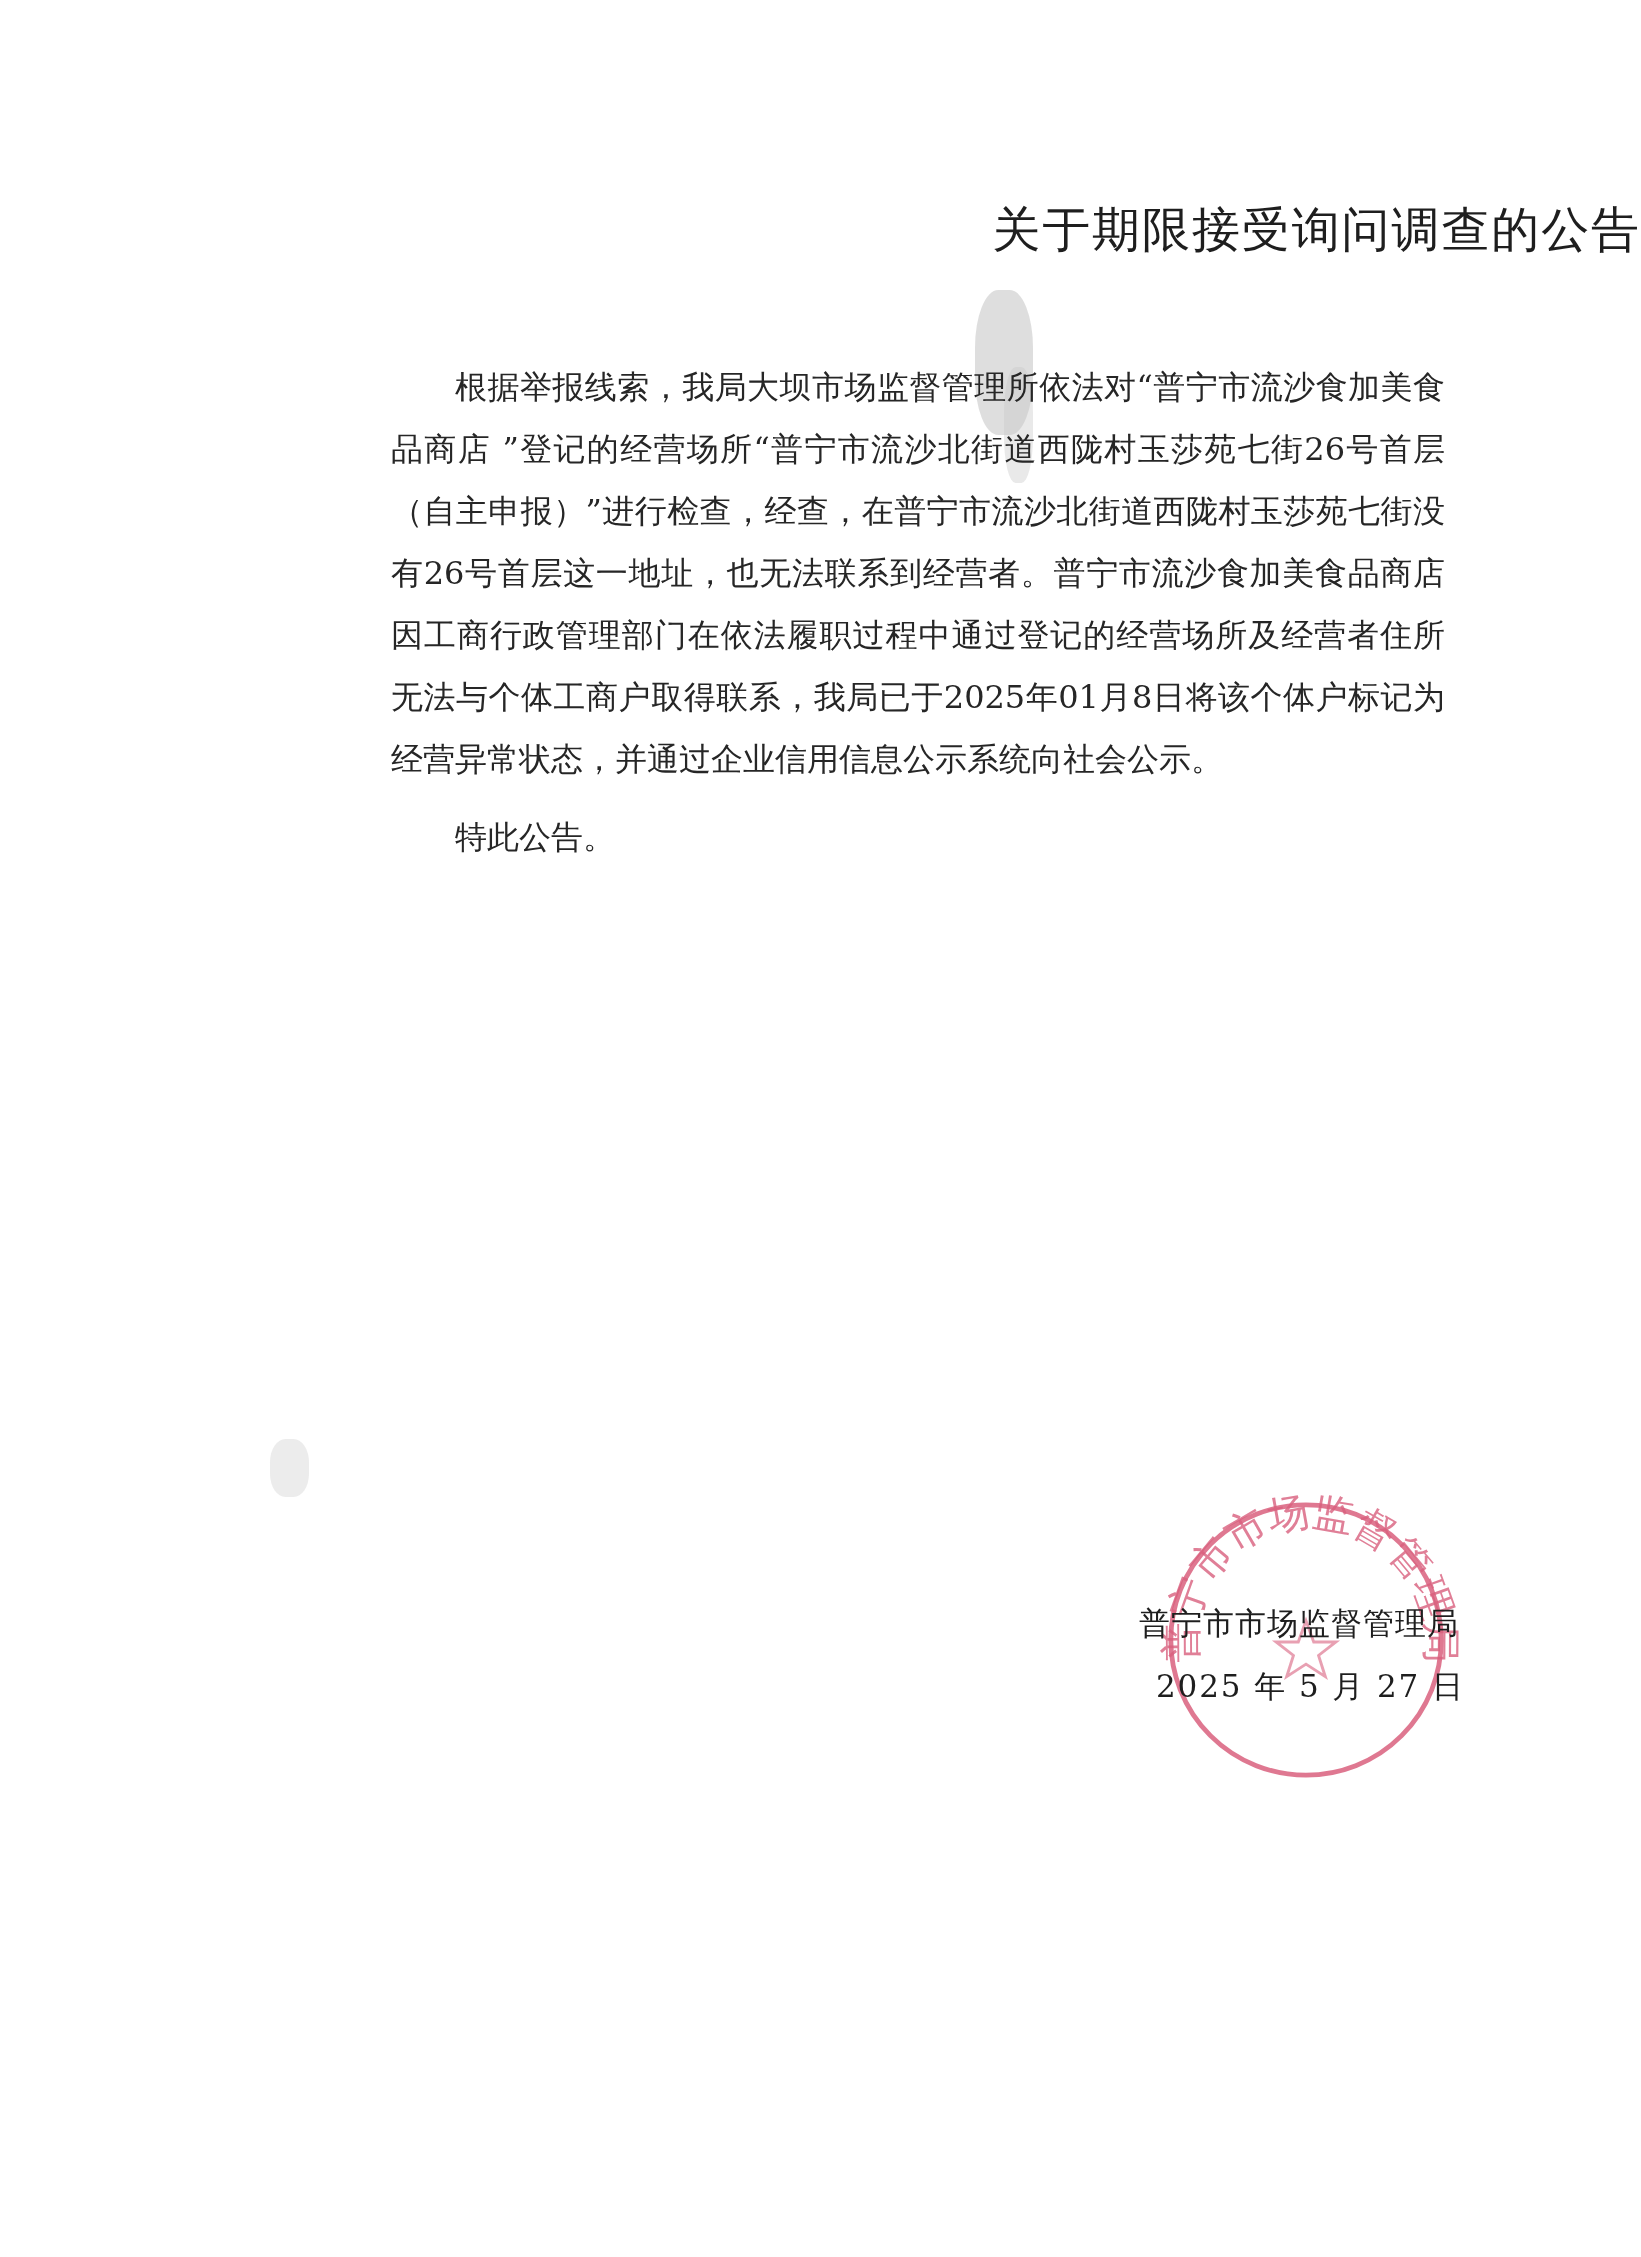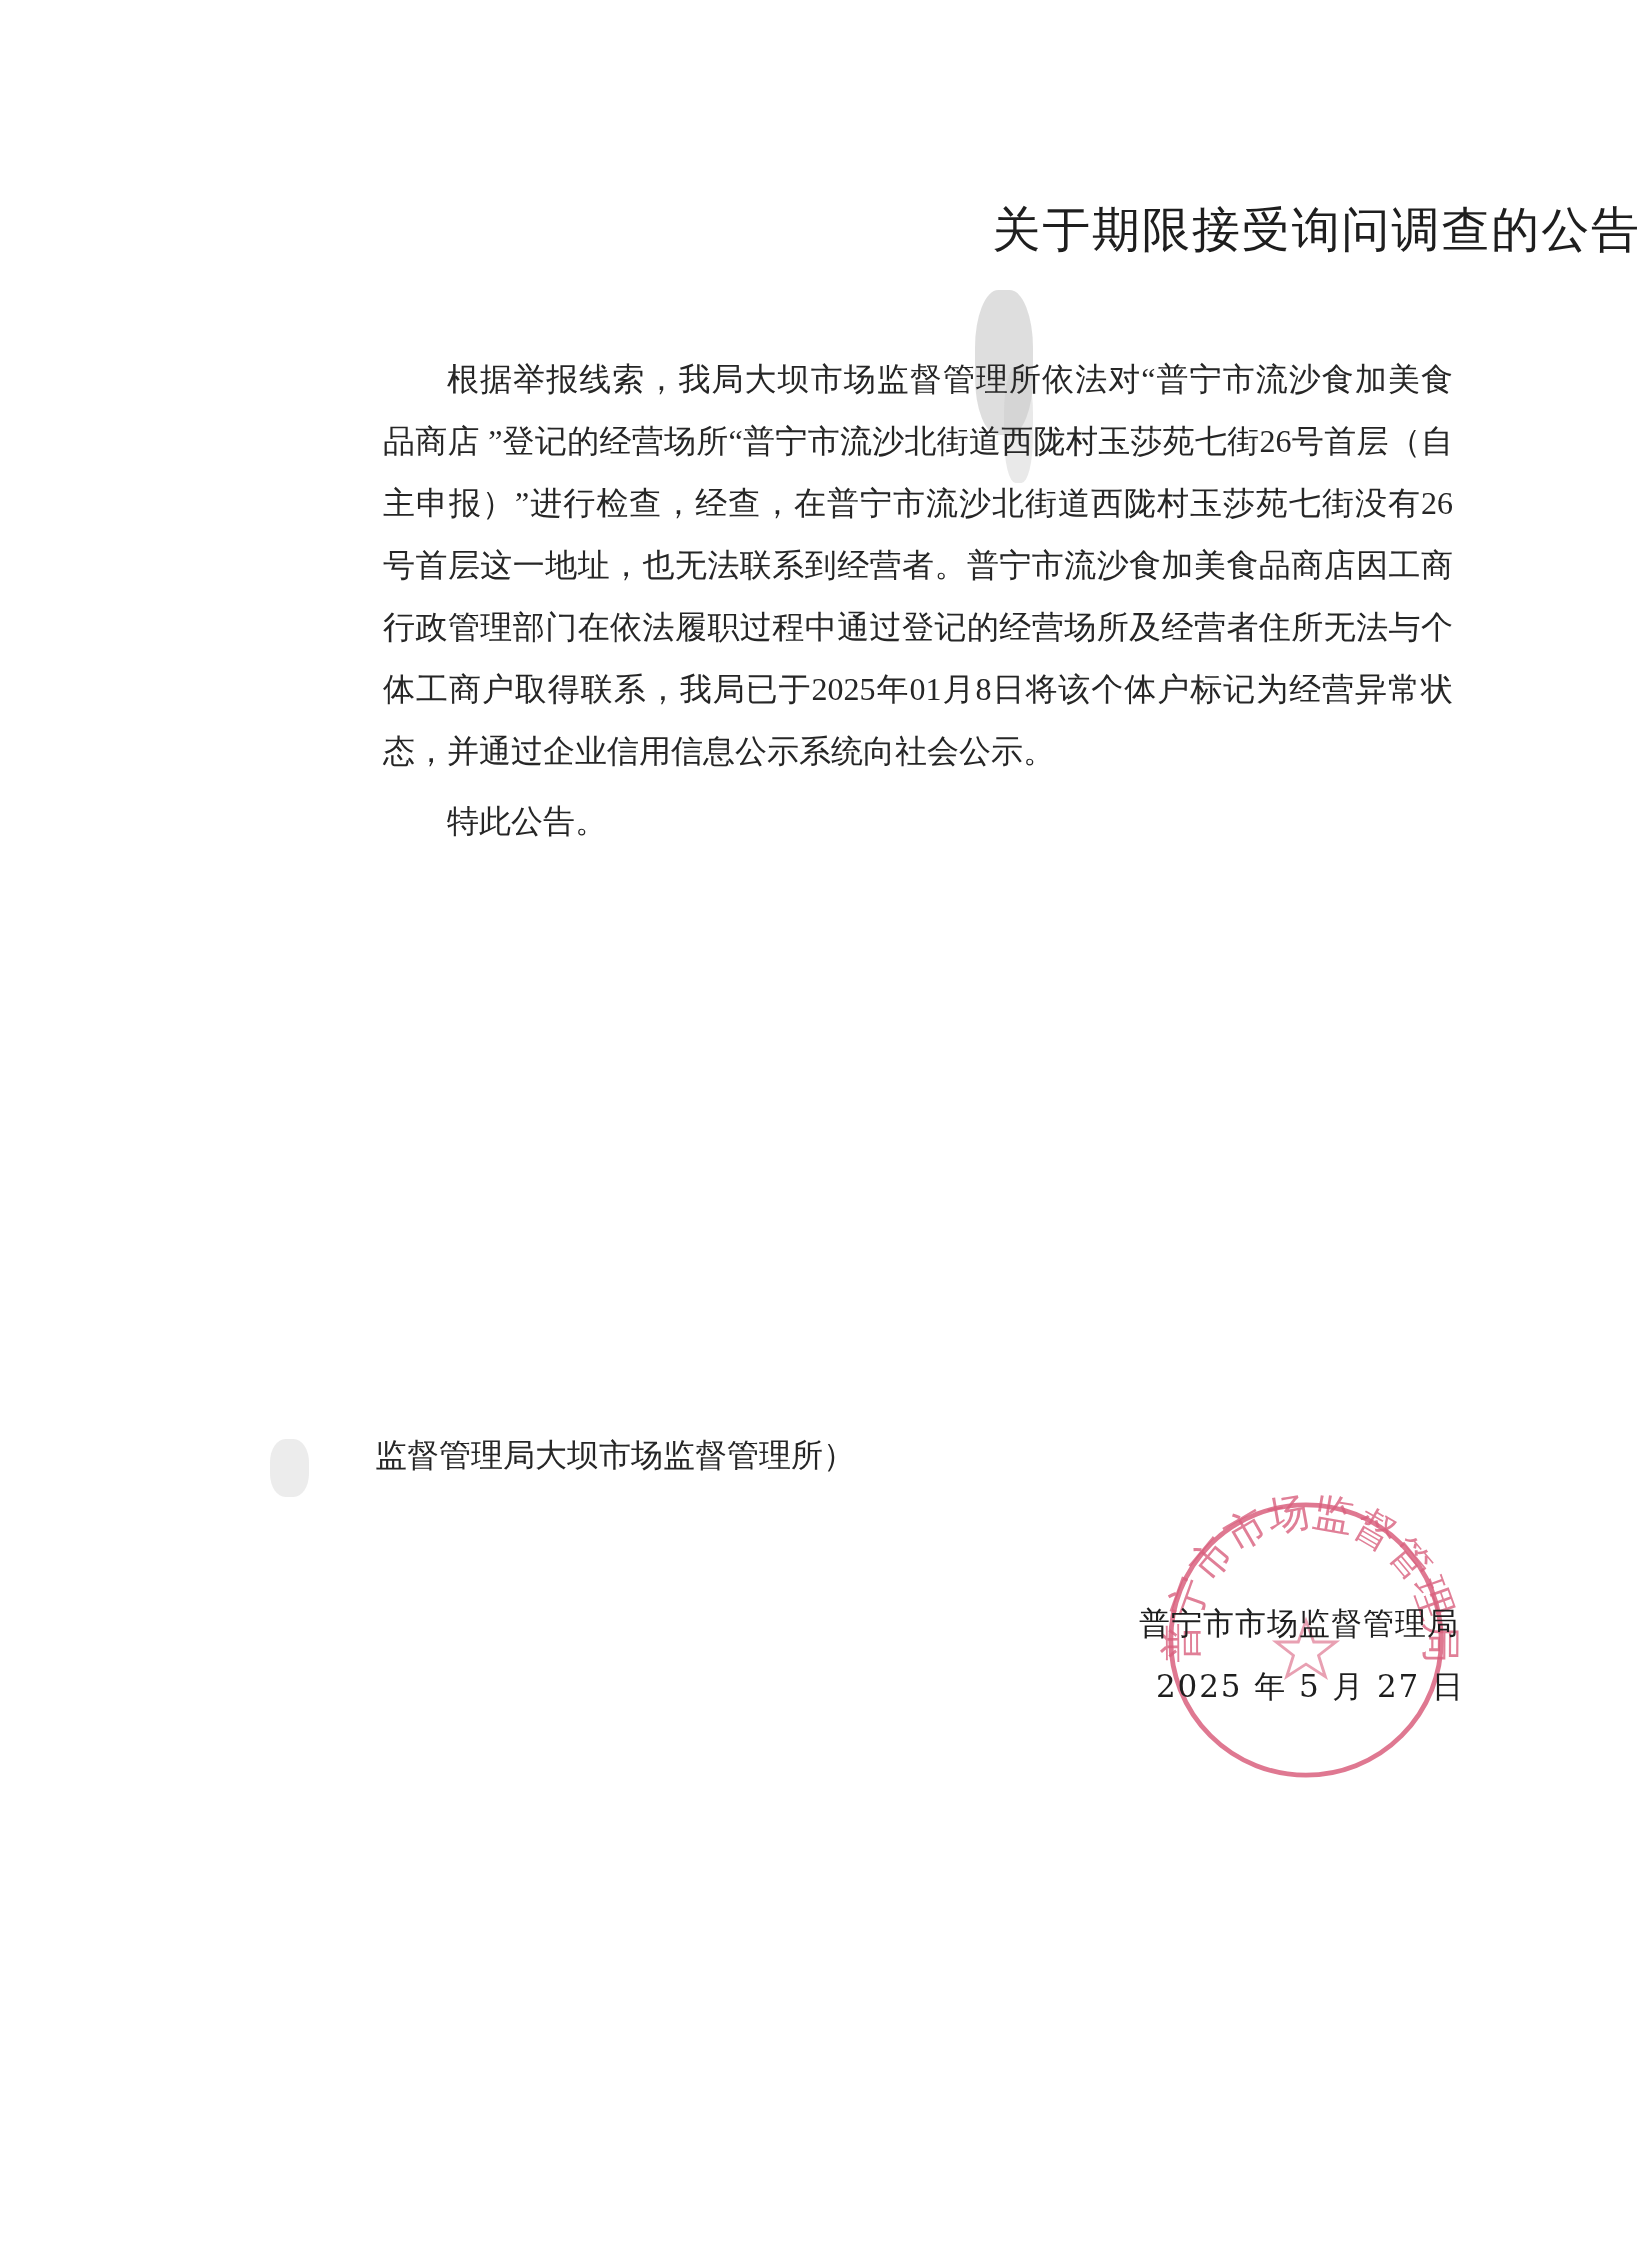--- a/index.html
+++ b/index.html
@@ -2,21 +2,21 @@
 <html><head>
 <meta charset="utf-8">
 <style>
   html, body { margin: 0; padding: 0; background: #ffffff; }
   body { width: 1641px; height: 2257px; position: relative; overflow: hidden;
          font-family: "DejaVu Serif", "Liberation Serif", serif; color: #222; }
   .title { position: absolute; top: 198px; left: 0; width: 1641px; text-align: right;
            font-size: 48px; letter-spacing: 1.9px; color: #1e1e1e; }
   .body-text { position: absolute; left: 375px; width: 1086px; font-size: 32px;
                line-height: 62px; text-align: justify; text-justify: inter-character; color: #262626; }
-  .p { margin: 8px; text-indent: 2em; font-family: Liberation Serif, serif; }
+  .p { margin: 16px; text-indent: 2em; }
   .p1 { top: 340px; }
   .smudge { position: absolute; background: #c8c8c8; opacity: 0.6; border-radius: 40%; }
   .contact { position: absolute; top: 1424px; left: 375px; width: 1091px; font-size: 32px;
              line-height: 62px; color: #262626; }
   .contact .line1 { display: block; padding-left: 64px; }
   .signature { position: absolute; left: 1139px; width: 328px; font-size: 31px; color: #1e1e1e; z-index: 2; }
   .sig-org { top: 1603px; letter-spacing: 1px; }
   .sig-date { top: 1666px; left: 1156px; letter-spacing: 1.9px; }
   .seal { position: absolute; left: 1137px; top: 1495px; width: 338px; height: 290px; z-index: 1; }
 </style>
@@ -28,21 +28,20 @@
 <div class="smudge" style="left:975px; top:290px; width:58px; height:145px;"></div>
 <div class="smudge" style="left:1004px; top:367px; width:29px; height:116px; opacity:0.4;"></div>
 <div class="smudge" style="left:270px; top:1439px; width:39px; height:58px; opacity:0.35;"></div>
 
 <div class="body-text p1">
   <p class="p">根据举报线索，我局大坝市场监督管理所依法对“普宁市流沙食加美食品商店 ”登记的经营场所“普宁市流沙北街道西陇村玉莎苑七街26号首层（自主申报）”进行检查，经查，在普宁市流沙北街道西陇村玉莎苑七街没有26号首层这一地址，也无法联系到经营者。普宁市流沙食加美食品商店因工商行政管理部门在依法履职过程中通过登记的经营场所及经营者住所无法与个体工商户取得联系，我局已于2025年01月8日将该个体户标记为经营异常状态，并通过企业信用信息公示系统向社会公示。</p>
   <p class="p">特此公告。</p>
 </div>
 
 <div class="contact">
-  <span>监督管理局大坝市场监督管理所）</span>
 </div>
 
 <svg class="seal" viewBox="0 0 350 300">
   <defs>
     <path id="sealArc" d="M 70 200 A 120 120 0 1 1 290 200"></path>
   </defs>
   <circle cx="175" cy="150" r="140" fill="none" stroke="#d9607e" stroke-width="5" opacity="0.85"></circle>
   <text font-size="42" fill="#d9607e" opacity="0.8" font-family="DejaVu Sans, sans-serif">
     <textPath href="#sealArc" startOffset="50%" text-anchor="middle">普宁市市场监督管理局</textPath>
   </text>

